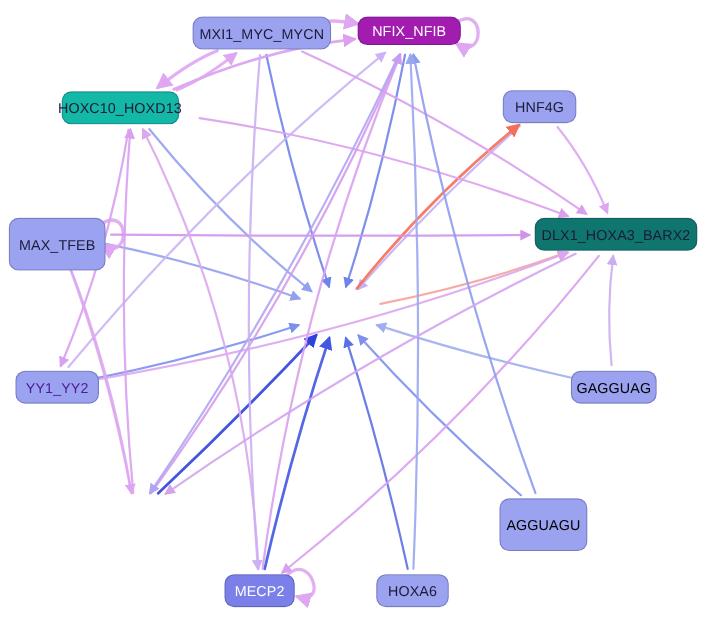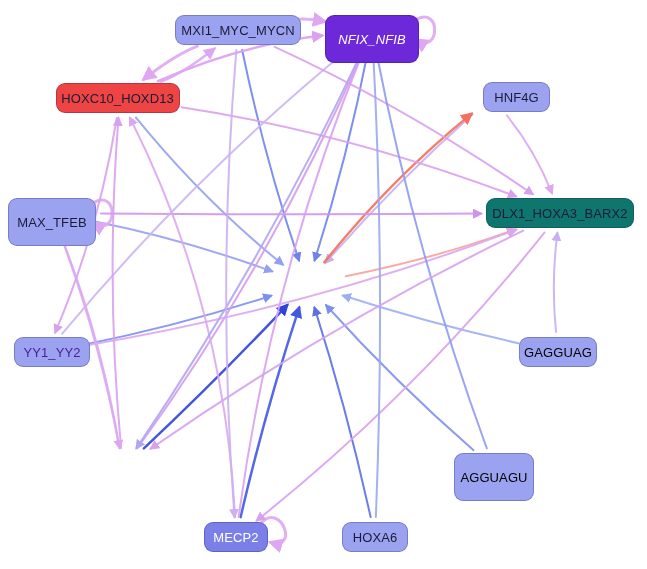--- a/index.html
+++ b/index.html
@@ -133,23 +133,23 @@
       <path d="M544.3907082191814,232.60571124651935 Q416.3847763108502,393.3847763108502 256.7831552148637,520.4532739059674" fill="none" stroke="#D9A0EF" stroke-width="2" stroke-opacity="0.9" stroke-linecap="round" marker-end="url(#arw13)"></path>
       <path d="M506.8559155001816,115.45108058282855 Q534.6269797009766,149.9428050028758 551.9938127626649,193.10297142955585" fill="none" stroke="#DCA7F0" stroke-width="2" stroke-opacity="0.9" stroke-linecap="round" marker-end="url(#arw16)"></path>
       <path d="M486.77912810832674,448.2591655441783 Q415.66008500634587,253.82983933613198 375.8902527684132,49.94395228512046" fill="none" stroke="#8E9BEF" stroke-width="2" stroke-opacity="0.9" stroke-linecap="round" marker-end="url(#arw19)"></path>
       <path d="M375.8279572305768,517.0047478847214 Q385.49978992883837,283.4289953258649 373.0651470648434,49.995803782169105" fill="none" stroke="#9AA7F0" stroke-width="2" stroke-opacity="0.9" stroke-linecap="round" marker-end="url(#arw20)"></path>
       <path d="M119.33931910764676,448.01149214312244 Q99.06026431918866,337.28125973857885 59.484325274526356,232.76532403436056" fill="none" stroke="#DCA7F0" stroke-width="2" stroke-opacity="0.9" stroke-linecap="round" marker-end="url(#arw16)"></path>
       <path d="M523.278246710499,230.70797463485434 Q331.4201218339489,323.2258558487673 150.820756138701,448.67496494973966" fill="none" stroke="#D4A3EE" stroke-width="2" stroke-opacity="0.9" stroke-linecap="round" marker-end="url(#arw21)"></path>
       <path d="M555.9912763617118,332.02085266141063 Q551.0008279859264,282.38490399979753 557.4074116510315,232.9892271669946" fill="none" stroke="#C9AFF2" stroke-width="2" stroke-opacity="0.9" stroke-linecap="round" marker-end="url(#arw7)"></path>
     </svg>
   <div id="node-layer">
       <div class="node" style="left: 175px; top: 15px; width: 126px; height: 30px; background: rgb(155, 163, 240); color: rgb(27, 27, 56); border: 1px solid rgba(25, 25, 80, 0.28);">MXI1_MYC_MYCN</div>
-      <div class="node" style="left: 325px; top: 15px; width: 94px; height: 48px; background: #6d28d9; color: rgb(255, 255, 255); border: 1px solid rgba(25, 25, 80, 0.28); font-style: italic;">NFIX_NFIB</div>
-      <div class="node" style="left: 55.5px; top: 83px; width: 124px; height: 30px; background: #ef4444; color: rgb(27, 27, 56); border: 1px solid rgba(25, 25, 80, 0.28);">HOXC10_HOXD13</div>
-      <div class="node" style="left: 483px; top: 82px; width: 67px; height: 30px; background: rgb(155, 163, 240); color: rgb(27, 27, 56); border: 1px solid rgba(25, 25, 80, 0.28);">HNF4G</div>
+      <div class="node" style="left: 325px; top: 15px; width: 94px; height: 26px; background: #a21caf; color: rgb(255, 255, 255); border: 1px solid rgba(25, 25, 80, 0.28);">NFIX_NFIB</div>
+      <div class="node" style="left: 55.5px; top: 83px; width: 107px; height: 30px; background: #14b8a6; color: rgb(27, 27, 56); border: 1px solid rgba(25, 25, 80, 0.28);">HOXC10_HOXD13</div>
+      <div class="node" style="left: 457px; top: 82px; width: 67px; height: 30px; background: rgb(155, 163, 240); color: rgb(27, 27, 56); border: 1px solid rgba(25, 25, 80, 0.28);">HNF4G</div>
       <div class="node" style="left: 8px; top: 198px; width: 88px; height: 48px; background: rgb(155, 163, 240); color: rgb(27, 27, 56); border: 1px solid rgba(25, 25, 80, 0.28);">MAX_TFEB</div>
       <div class="node" style="left: 486px; top: 198px; width: 148px; height: 30px; background: #0f766e; color: rgb(27, 27, 56); border: 1px solid rgba(25, 25, 80, 0.28);">DLX1_HOXA3_BARX2</div>
       <div class="node" style="left: 14px; top: 337px; width: 76px; height: 30px; background: rgb(155, 163, 240); color: #4c1d95; border: 1px solid rgba(25, 25, 80, 0.28);">YY1_YY2</div>
       <div class="node" style="left: 519px; top: 337px; width: 78px; height: 30px; background: rgb(155, 163, 240); color: #000000; border: 1px solid rgba(25, 25, 80, 0.28);">GAGGUAG</div>
       <div class="node" style="left: 454px; top: 453px; width: 80px; height: 48px; background: rgb(155, 163, 240); color: #000000; border: 1px solid rgba(25, 25, 80, 0.28);">AGGUAGU</div>
       <div class="node" style="left: 204px; top: 522px; width: 64px; height: 30px; background: rgb(123, 128, 233); color: rgb(255, 255, 255); border: 1px solid rgba(25, 25, 80, 0.28);">MECP2</div>
       <div class="node" style="left: 342px; top: 522px; width: 66px; height: 30px; background: rgb(155, 163, 240); color: rgb(27, 27, 56); border: 1px solid rgba(25, 25, 80, 0.28);">HOXA6</div>
     </div>
 </div>
 

